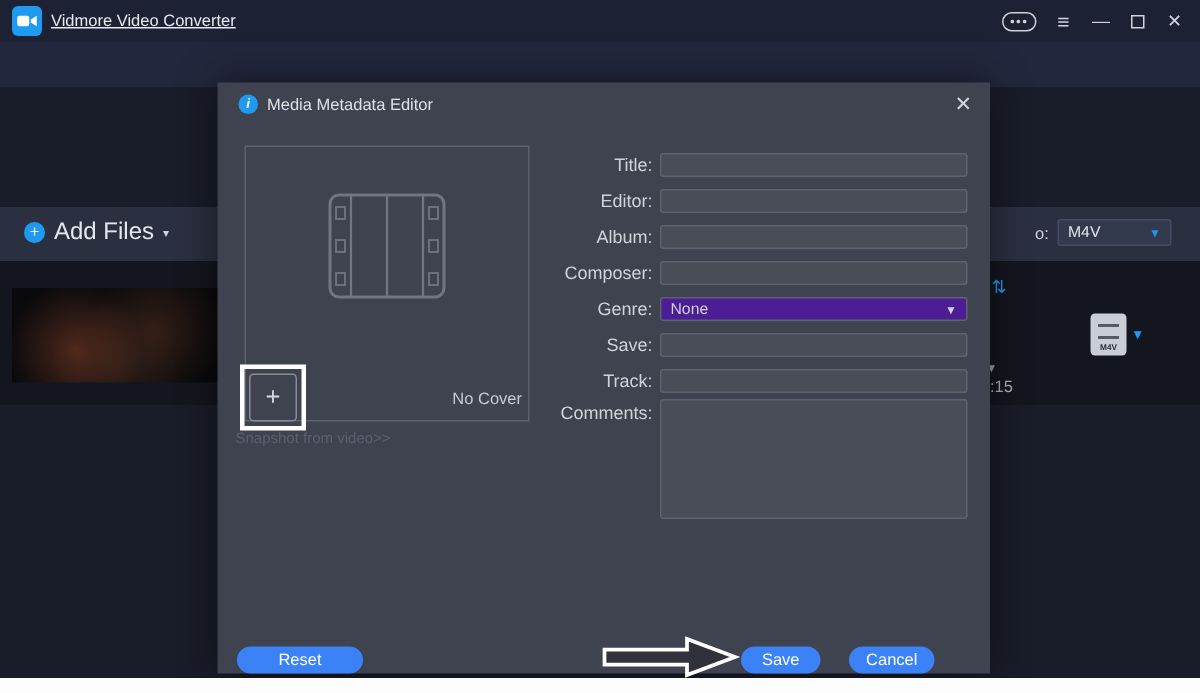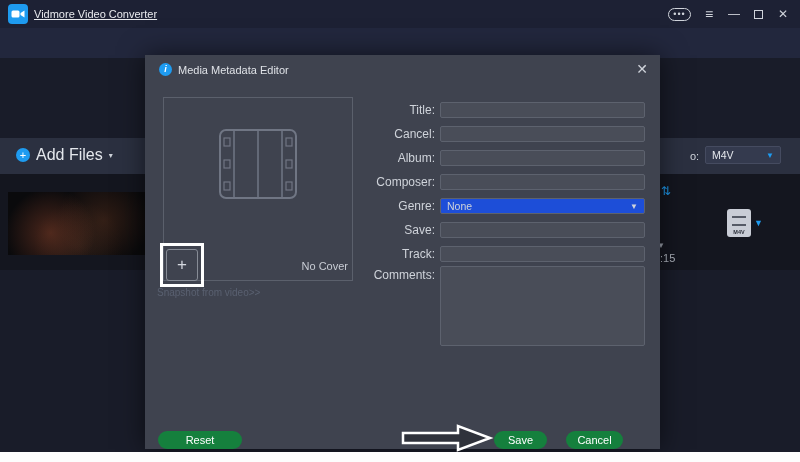--- a/index.html
+++ b/index.html
@@ -68,29 +68,29 @@
   .plus-annot { position:absolute; left:15px; top:188px; width:44px; height:44px; border:3px solid #ffffff;
                 display:flex; align-items:center; justify-content:center; }
   .plus-annot .inner { width:32px; height:32px; border:1px solid #878c96; border-radius:3px; display:flex;
                        align-items:center; justify-content:center; color:#d4d8df; font-size:17px; }
   .no-cover { position:absolute; left:118px; top:205px; width:85px; text-align:right; color:#c8ccd4; font-size:11px; }
   .snapshot { position:absolute; left:12px; top:232px; color:#596070; font-size:10px; }
 
   .f-label { position:absolute; left:215px; width:75px; text-align:right; color:#cfd3da; font-size:12px; }
   .f-input { position:absolute; left:295px; width:205px; height:16px; background:#494d58; border:1px solid #5d626e;
              border-radius:2px; color:#dfe2e7; font-size:11px; padding:0 5px; outline:none; }
-  .f-select { position:absolute; left:295px; width:205px; height:16px; background:#1d4ed8; border:1px solid #5d626e;
+  .f-select { position:absolute; left:295px; width:205px; height:16px; background:#4c1d95; border:1px solid #5d626e;
               border-radius:2px; display:flex; align-items:center; justify-content:space-between; padding:0 6px; }
   .f-select .sval { color:#cfd3da; font-size:10.5px; }
   .f-select .scaret { color:#cfd3da; font-size:8px; }
   .f-textarea { position:absolute; left:295px; top:211px; width:205px; height:80px; background:#494d58;
                 border:1px solid #5d626e; border-radius:2px; resize:none; outline:none; color:#dfe2e7;
                 font-size:11px; font-family:"Liberation Sans", sans-serif; }
 
-  .btn { position:absolute; top:376px; height:18px; border:none; border-radius:9px; background:#15803d;
+  .btn { position:absolute; top:376px; height:18px; border:none; border-radius:9px; background:#3b82f6;
          color:#fff; font-size:11px; line-height:18px; text-align:center; font-family:"Liberation Sans", sans-serif; }
   .btn-reset { left:13px; width:84px; }
   .btn-save { left:349px; width:53px; }
   .btn-cancel { left:421px; width:57px; }
   .arrow-annot { position:absolute; left:255px; top:368px; }
 
   .bottom-strip { position:absolute; left:0; top:452px; width:800px; height:10px; background:#fdfdfd; }
 </style>
 </head>
 <body>
@@ -194,21 +194,21 @@
 
     <div class="plus-annot">
       <div class="inner">+</div>
     </div>
     <div class="no-cover">No Cover</div>
     <div class="snapshot">Snapshot from video&gt;&gt;</div>
 
     <div class="f-label" style="top:48px;">Title:</div>
     <input class="f-input" style="top: 47px;">
 
-    <div class="f-label" style="top:72px;">Cancel:</div>
+    <div class="f-label" style="top:72px;">Editor:</div>
     <input class="f-input" style="top: 71px;">
 
     <div class="f-label" style="top:96px;">Album:</div>
     <input class="f-input" style="top: 95px;">
 
     <div class="f-label" style="top:120px;">Composer:</div>
     <input class="f-input" style="top: 119px;">
 
     <div class="f-label" style="top:144px;">Genre:</div>
     <div class="f-select" style="top:143px;">

